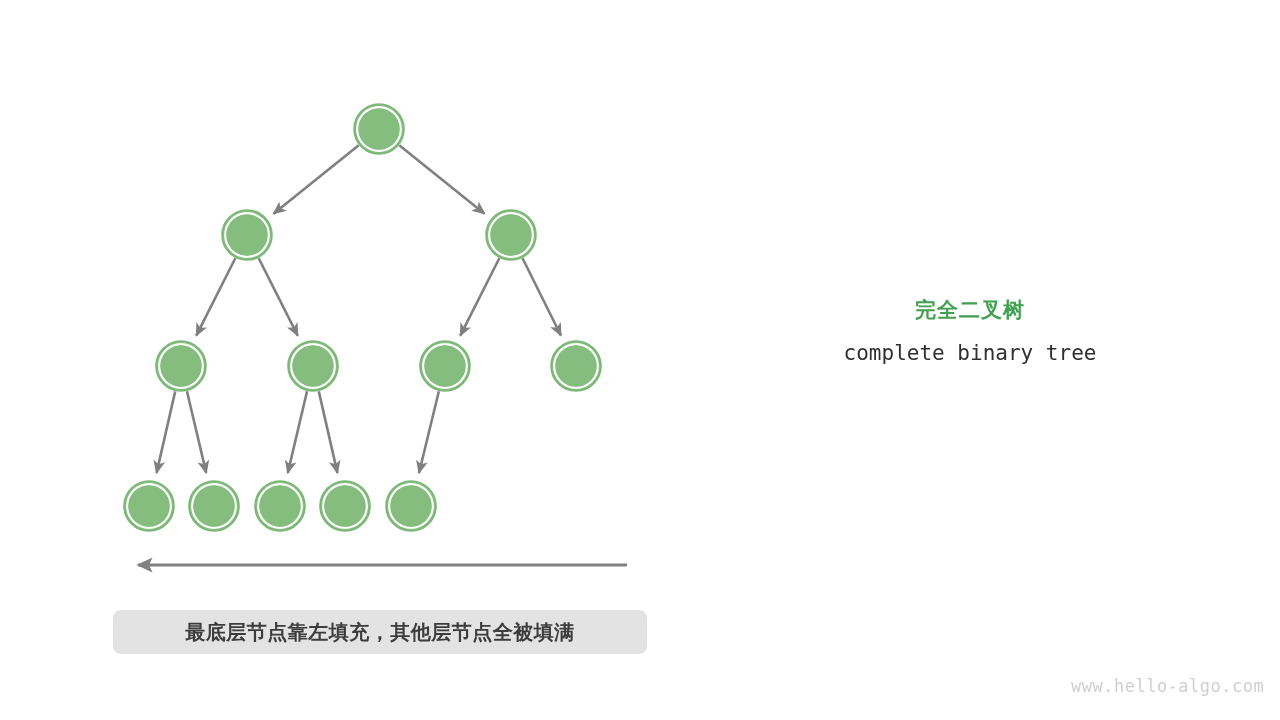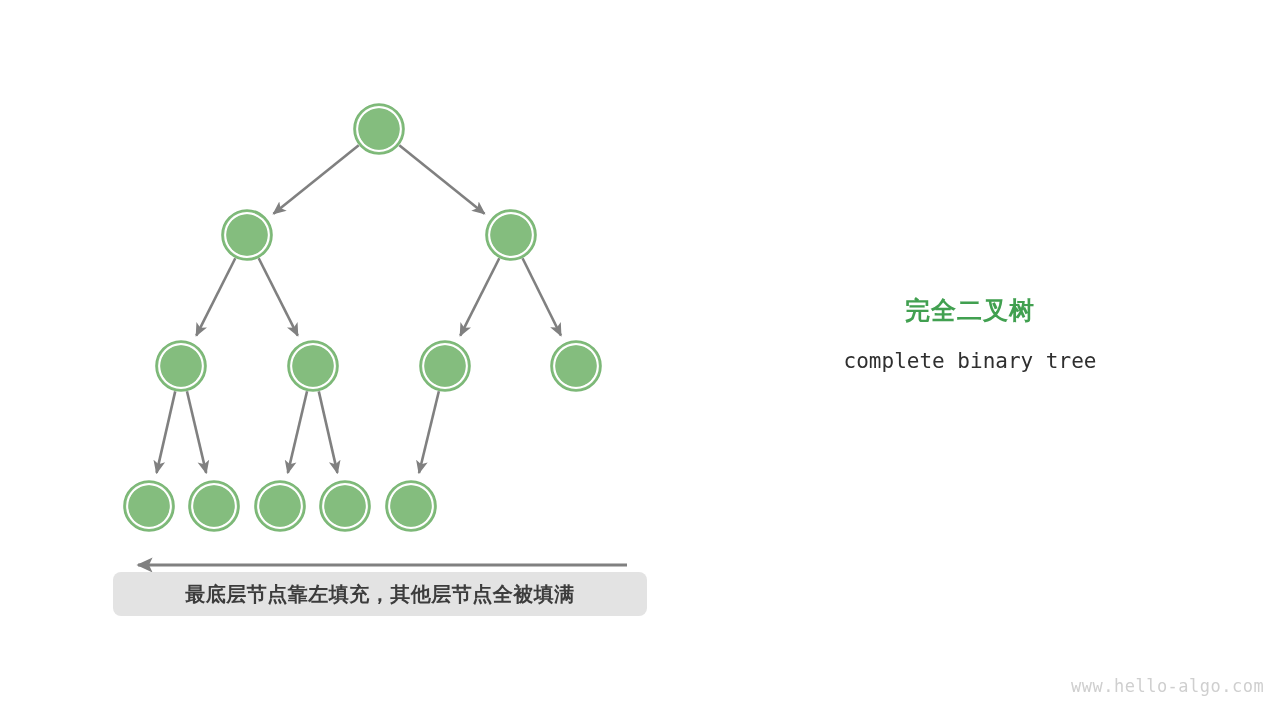--- a/index.html
+++ b/index.html
@@ -24,21 +24,21 @@
   #tree-svg {
     position: absolute;
     left: 0;
     top: 0;
     width: 1280px;
     height: 720px;
   }
   .caption-box {
     position: absolute;
     left: 113px;
-    top: 572px;
+    top: 610px;
     width: 534px;
     height: 44px;
     background: #e3e3e3;
     border-radius: 8px;
     display: flex;
     align-items: center;
     justify-content: center;
     box-sizing: border-box;
   }
   .caption-text {
@@ -51,31 +51,31 @@
   }
   .legend {
     position: absolute;
     left: 810px;
     top: 296px;
     width: 320px;
     text-align: center;
   }
   .legend-title {
     font-family: "Liberation Sans", sans-serif;
-    font-size: 25px;
+    font-size: 21px;
     font-weight: bold;
     color: #41a050;
     letter-spacing: 1px;
     line-height: 28px;
   }
   .legend-subtitle {
     font-family: "DejaVu Sans Mono", "Liberation Mono", monospace;
     font-size: 21px;
     color: #2f2f2f;
-    margin-top: 24px;
+    margin-top: 16px;
     line-height: 26px;
     letter-spacing: 0px;
   }
   .watermark {
     position: absolute;
     left: 1071px;
     top: 676px;
     font-family: "DejaVu Sans Mono", "Liberation Mono", monospace;
     font-size: 17px;
     color: #cfcfcf;

